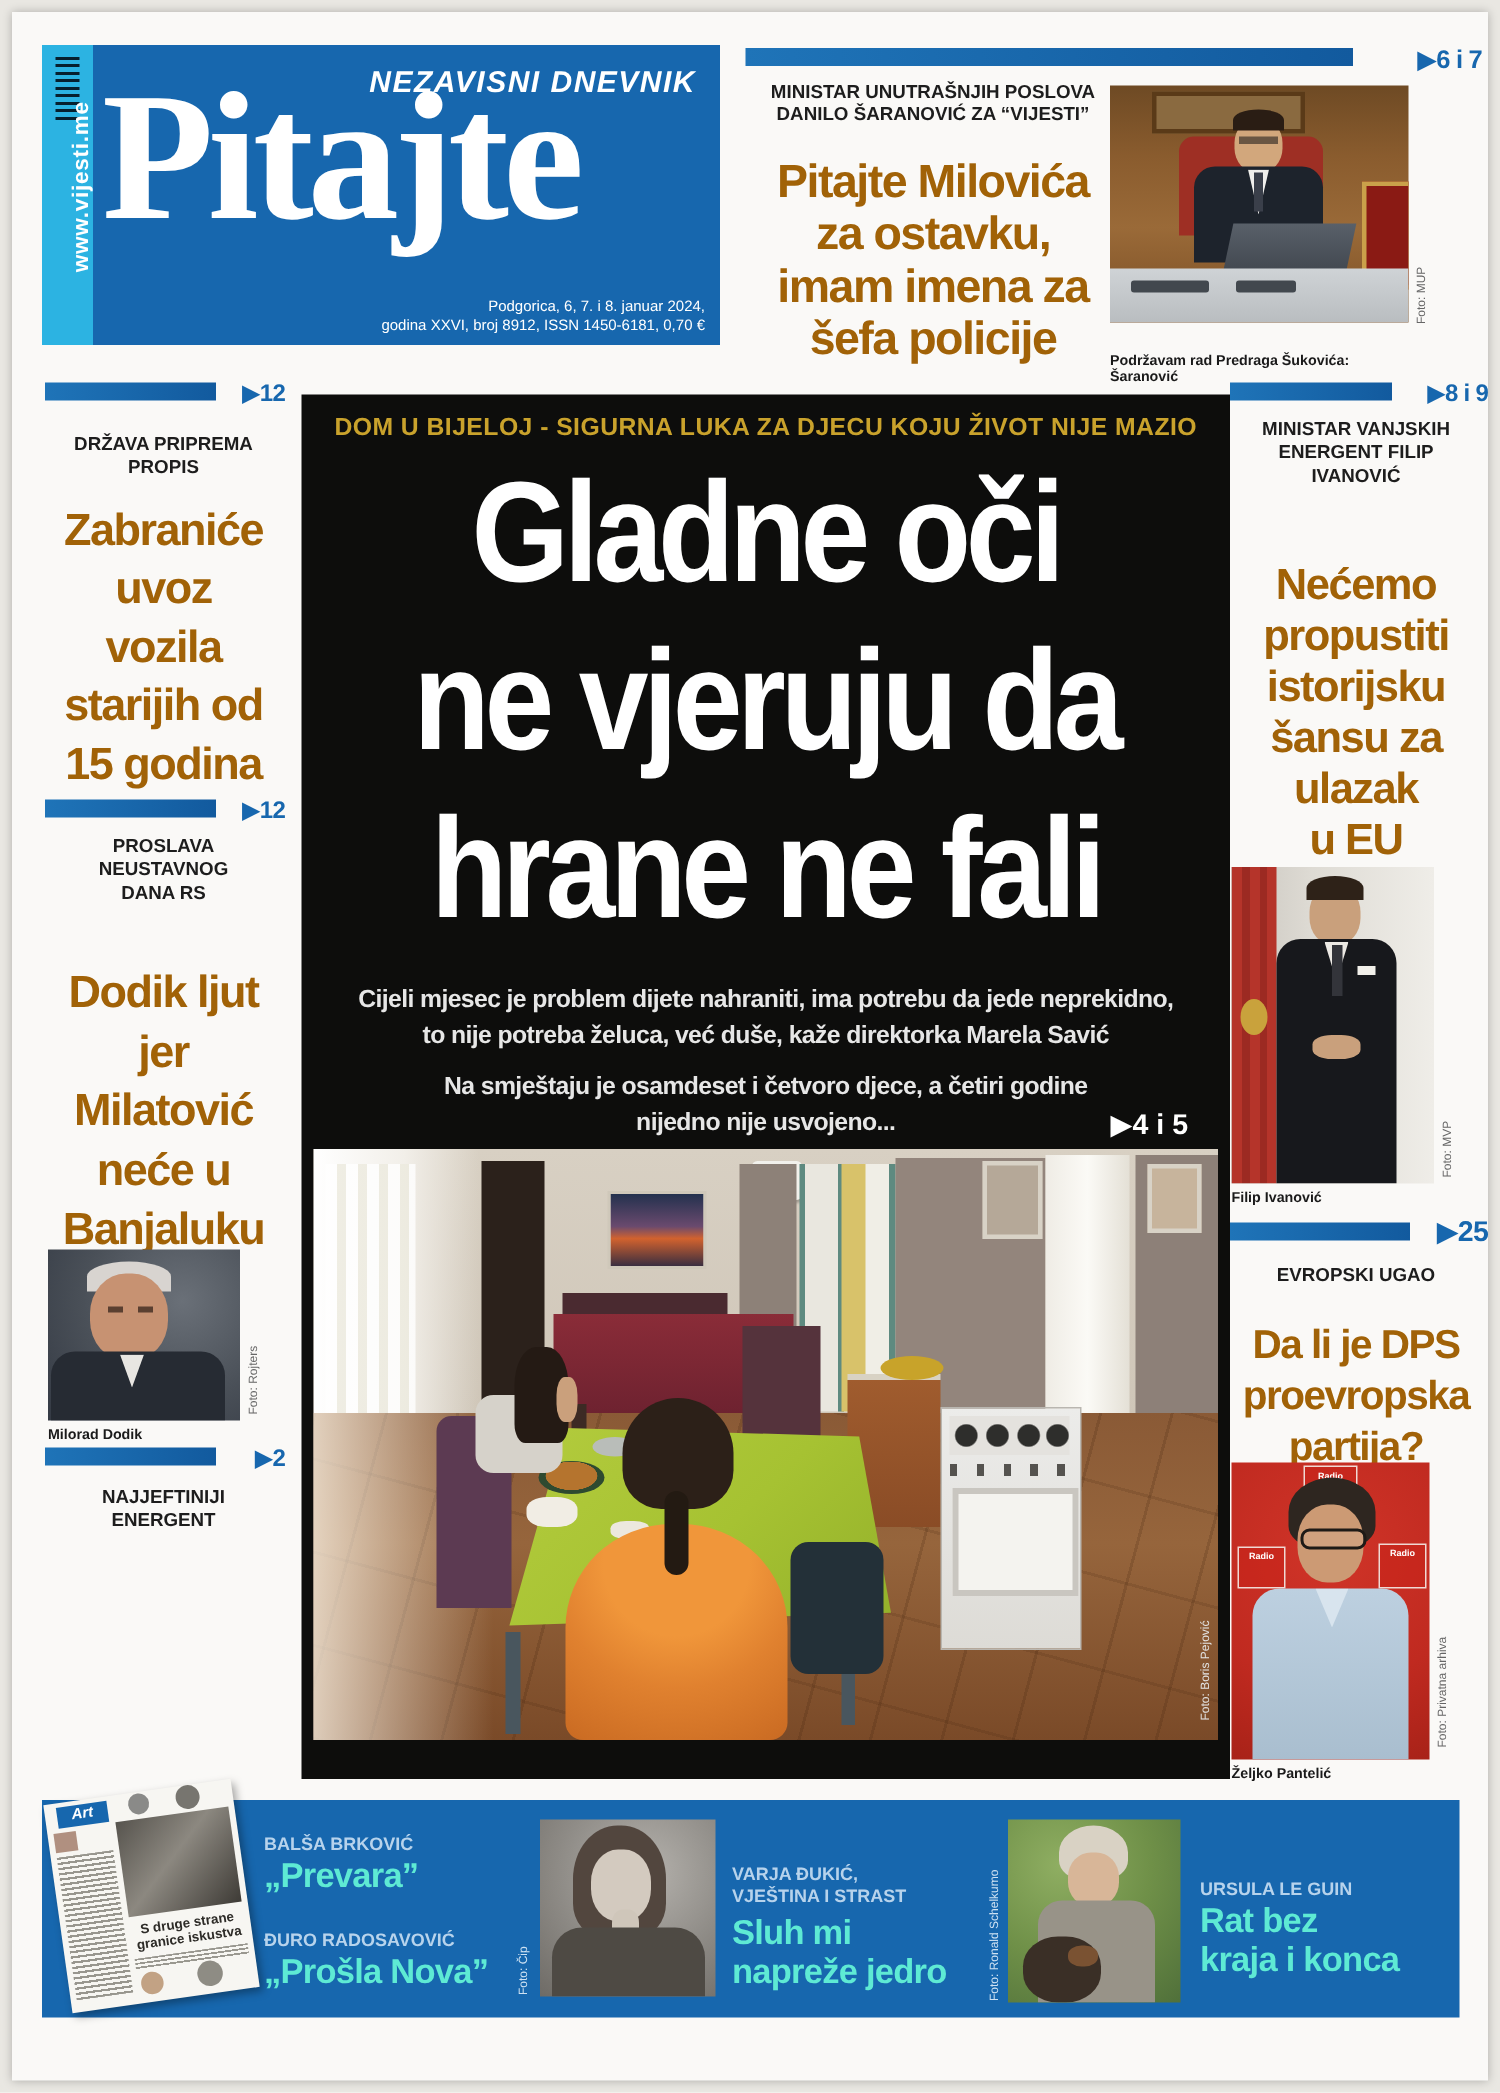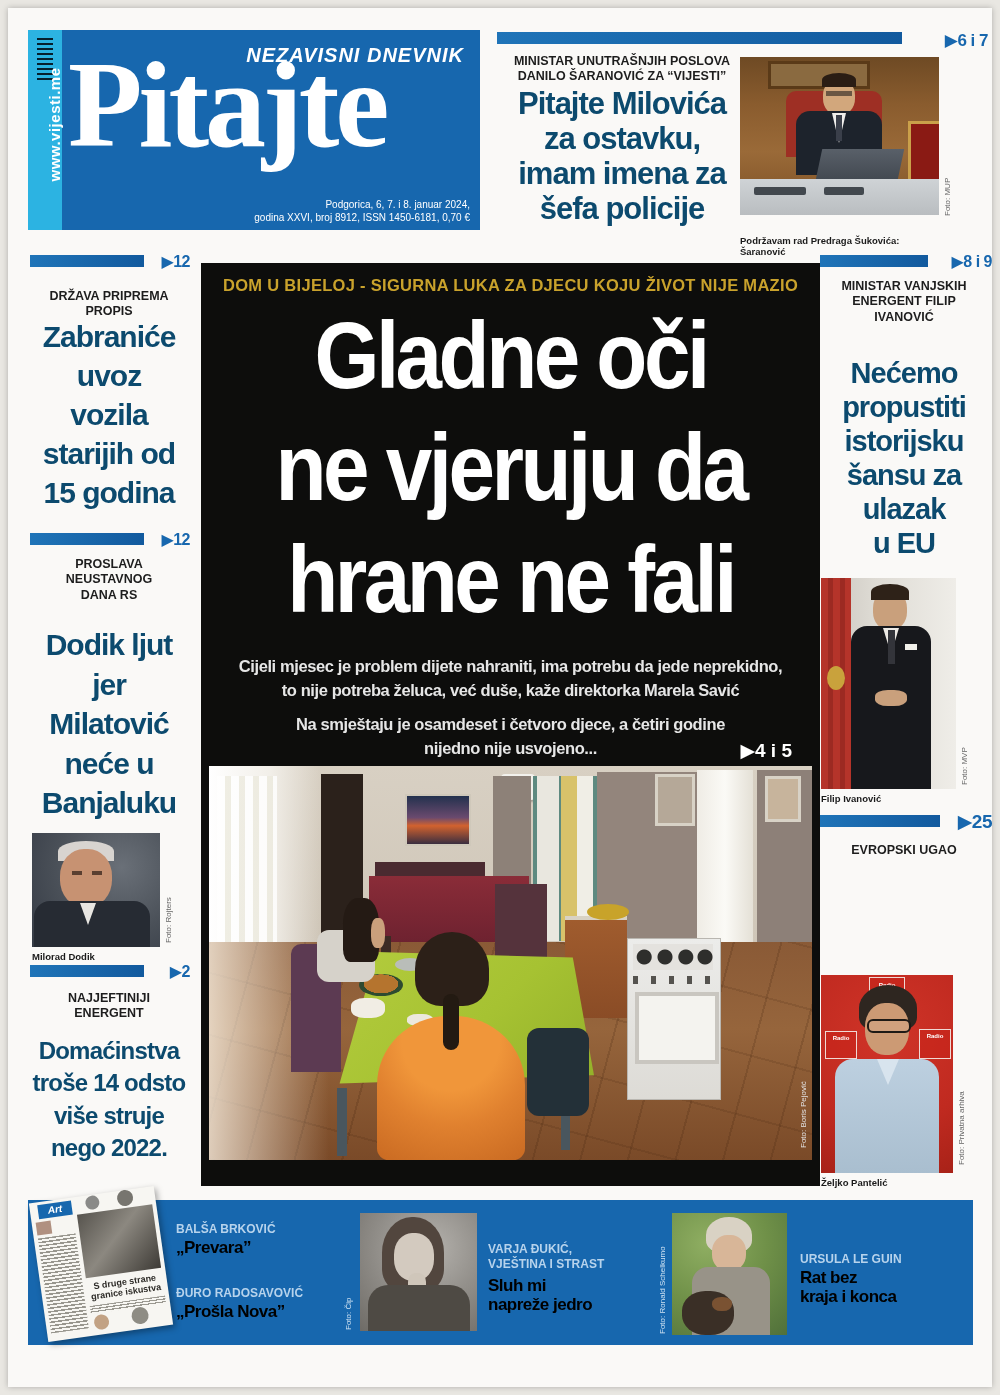--- a/index.html
+++ b/index.html
@@ -12,34 +12,34 @@
   .cyanstrip{left:0;top:0;width:34px;height:200px;background:#2cb3e2;}
   .siteurl{left:-64px;top:86px;width:180px;text-align:center;color:#fff;font-weight:bold;font-size:15px;transform:rotate(-90deg);letter-spacing:.5px;}
   .barcode{left:9px;top:8px;width:16px;height:44px;background:repeating-linear-gradient(180deg,#06202e 0 2px,rgba(255,255,255,0) 2px 5px);}
   .tagline{right:16px;top:14px;color:#fff;font-style:italic;font-weight:bold;font-size:20px;letter-spacing:1px;}
   .logo{left:40px;top:8px;color:#fff;font-family:"Liberation Serif","DejaVu Serif",serif;font-weight:bold;font-size:122px;letter-spacing:-4px;line-height:1.1;}
   .dateline{right:10px;bottom:6px;color:#fff;font-size:10px;line-height:1.3;text-align:right;}
   
   .bar{height:12px;background:linear-gradient(90deg,#1f74b8,#125a9e);}
   .pref{color:#1767ae;font-weight:800;font-size:16px;letter-spacing:-.5px;}
   .kick{color:#1d1d1d;font-weight:700;font-size:12.5px;line-height:1.22;text-align:center;}
-  .hl{color:#0c4a6e;font-weight:800;text-align:center;letter-spacing:-1px;}
+  .hl{color:#a16207;font-weight:800;text-align:center;letter-spacing:-1px;margin-top:17px;}
   .cap{color:#1a1a1a;font-weight:700;font-size:9.5px;}
   .vcred{writing-mode:vertical-rl;transform:rotate(180deg);font-size:8px;color:#666;white-space:nowrap;}
   .photo{overflow:hidden;position:absolute;}
   
   .blackbox{left:193px;top:255px;width:619px;height:923px;background:#0d0d0c;}
   .goldkick{width:100%;text-align:center;color:#c9a22c;font-weight:800;font-size:16.5px;letter-spacing:.3px;}
   .bighl{width:100%;text-align:center;color:#fff;font-weight:800;font-size:95px;line-height:1.18;letter-spacing:-4px;transform:scaleX(.88);}
   .deck{width:100%;text-align:center;color:#e6e6e6;font-weight:600;font-size:16.5px;line-height:1.45;letter-spacing:-.4px;}
   .whiteref{color:#fff;font-weight:800;font-size:19px;}
   
   .strip{left:20px;top:1192px;width:945px;height:145px;background:#1767ae;}
   .skick{color:#b7d3ec;font-weight:700;font-size:12px;line-height:1.25;}
-  .stitle{color:#000000;font-weight:700;font-size:17px;line-height:1.12;letter-spacing:-.5px;}
+  .stitle{color:#5eead4;font-weight:700;font-size:23px;line-height:1.12;letter-spacing:-.5px;}
   .scred{writing-mode:vertical-rl;transform:rotate(180deg);font-size:8px;color:#cfe2f3;white-space:nowrap;}
   
   .sc{position:absolute;}
 </style>
 </head>
 <body>
 
 <div class="page">
 
   <div class="abs masthead">
@@ -117,24 +117,20 @@
     </div>
     <div class="abs cap" style="left:4px;top:418px;">Milorad Dodik</div>
     <div class="abs vcred" style="left:136px;top:330px;height:80px;">Foto: Rojters</div>
   </div>
 
   <div class="abs" style="left:20px;top:957px;width:162px;height:222px;">
     <div class="abs bar" style="left:2px;top:0;width:114px;"></div>
     <div class="abs pref" style="right:0;top:-3px;">▶2</div>
     <div class="abs kick pre" style="left:0;top:26px;width:162px;">NAJJEFTINIJI
 ENERGENT</div>
-    <div class="abs hl pre" style="left:0;top:70px;width:162px;font-size:24px;line-height:1.35;letter-spacing:-.8px;">Domaćinstva
-troše 14 odsto
-više struje
-nego 2022.</div>
   </div>
 
   <div class="abs blackbox">
     <div class="abs goldkick" style="top:13px;">DOM U BIJELOJ - SIGURNA LUKA ZA DJECU KOJU ŽIVOT NIJE MAZIO</div>
     <div class="abs bighl pre" style="top:36px;">Gladne oči
 ne vjeruju da
 hrane ne fali</div>
     <div class="abs deck pre" style="top:392px;">Cijeli mjesec je problem dijete nahraniti, ima potrebu da jede neprekidno,
 to nije potreba želuca, već duše, kaže direktorka Marela Savić</div>
     <div class="abs deck pre" style="top:450px;">Na smještaju je osamdeset i četvoro djece, a četiri godine
@@ -221,20 +217,23 @@
       <div class="sc" style="left:54px;top:112px;width:32px;height:16px;background:#c9a07c;border-radius:40%;"></div>
     </div>
     <div class="abs cap" style="left:5px;top:538px;">Filip Ivanović</div>
     <div class="abs vcred" style="left:144px;top:450px;height:80px;">Foto: MVP</div>
   </div>
 
   <div class="abs" style="left:808px;top:807px;width:176px;height:372px;">
     <div class="abs bar" style="left:4px;top:0;width:120px;"></div>
     <div class="abs pref" style="right:0;top:-5px;font-size:19px;">▶25</div>
     <div class="abs kick" style="left:0;top:28px;width:176px;">EVROPSKI UGAO</div>
+    <div class="abs hl pre" style="left:0;top:48px;width:176px;font-size:27px;line-height:1.25;">Da li je DPS
+proevropska
+partija?</div>
     <div class="photo" style="left:5px;top:160px;width:132px;height:198px;background:radial-gradient(circle at 50% 30%,#d03428 0,#c02a20 60%,#a82218 100%);">
       <div class="sc" style="left:4px;top:56px;width:30px;height:26px;border:1px solid #f0d9d4;background:rgba(200,30,20,.4);color:#fff;font-size:6px;font-weight:bold;text-align:center;line-height:12px;">Radio</div>
       <div class="sc" style="left:98px;top:54px;width:30px;height:28px;border:1px solid #f0d9d4;background:rgba(200,30,20,.4);color:#fff;font-size:6px;font-weight:bold;text-align:center;line-height:13px;">Radio</div>
       <div class="sc" style="left:48px;top:2px;width:34px;height:16px;border:1px solid #f0d9d4;background:rgba(200,30,20,.4);color:#fff;font-size:6px;font-weight:bold;text-align:center;line-height:14px;">Radio</div>
       <div class="sc" style="left:38px;top:10px;width:58px;height:46px;background:#2e2620;border-radius:50% 50% 30% 30%;"></div>
       <div class="sc" style="left:44px;top:28px;width:44px;height:52px;background:#cc9a74;border-radius:45%;"></div>
       <div class="sc" style="left:46px;top:44px;width:40px;height:10px;border:2px solid #1e1a16;border-radius:6px;background:rgba(255,255,255,.08);"></div>
       <div class="sc" style="left:14px;top:84px;width:104px;height:114px;background:linear-gradient(180deg,#bdd0e0 0,#a9becf 100%);border-radius:18px 18px 0 0;"></div>
       <div class="sc" style="left:56px;top:84px;width:22px;height:26px;background:#d8e4ee;clip-path:polygon(0 0,100% 0,50% 100%);"></div>
     </div>

